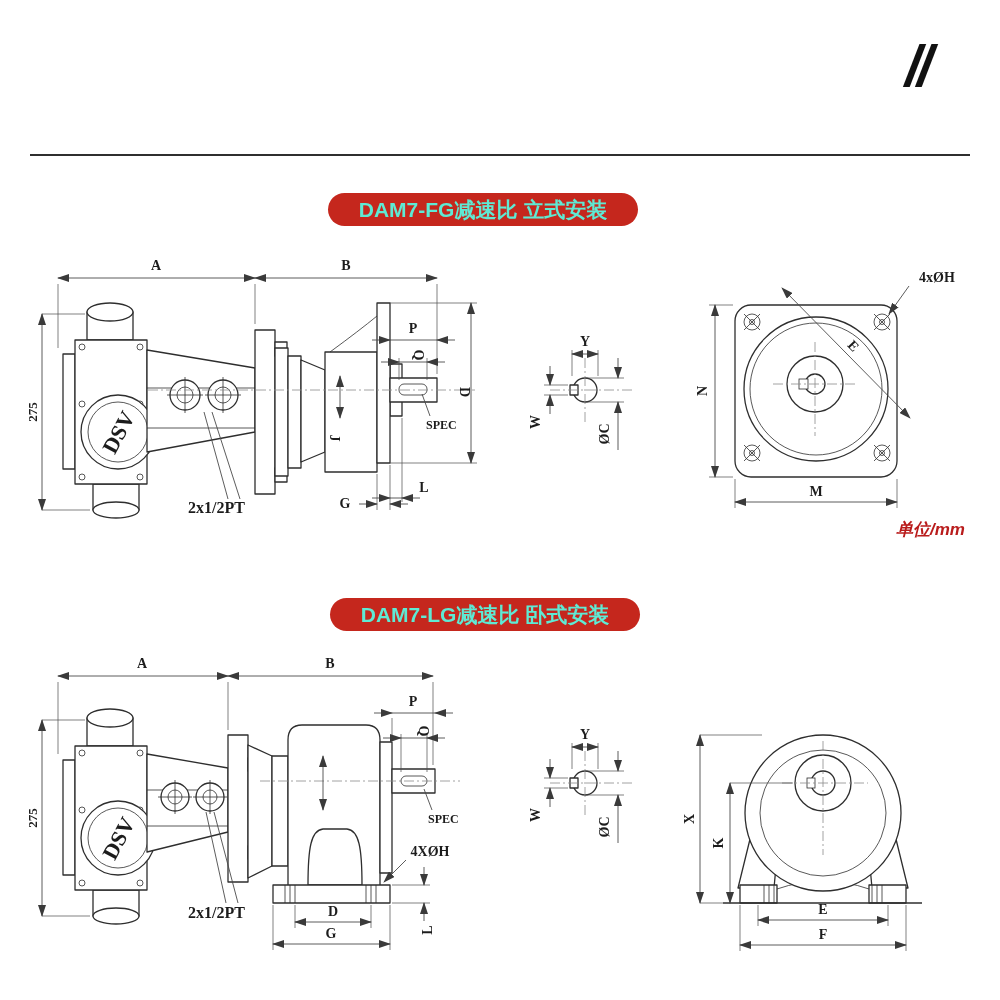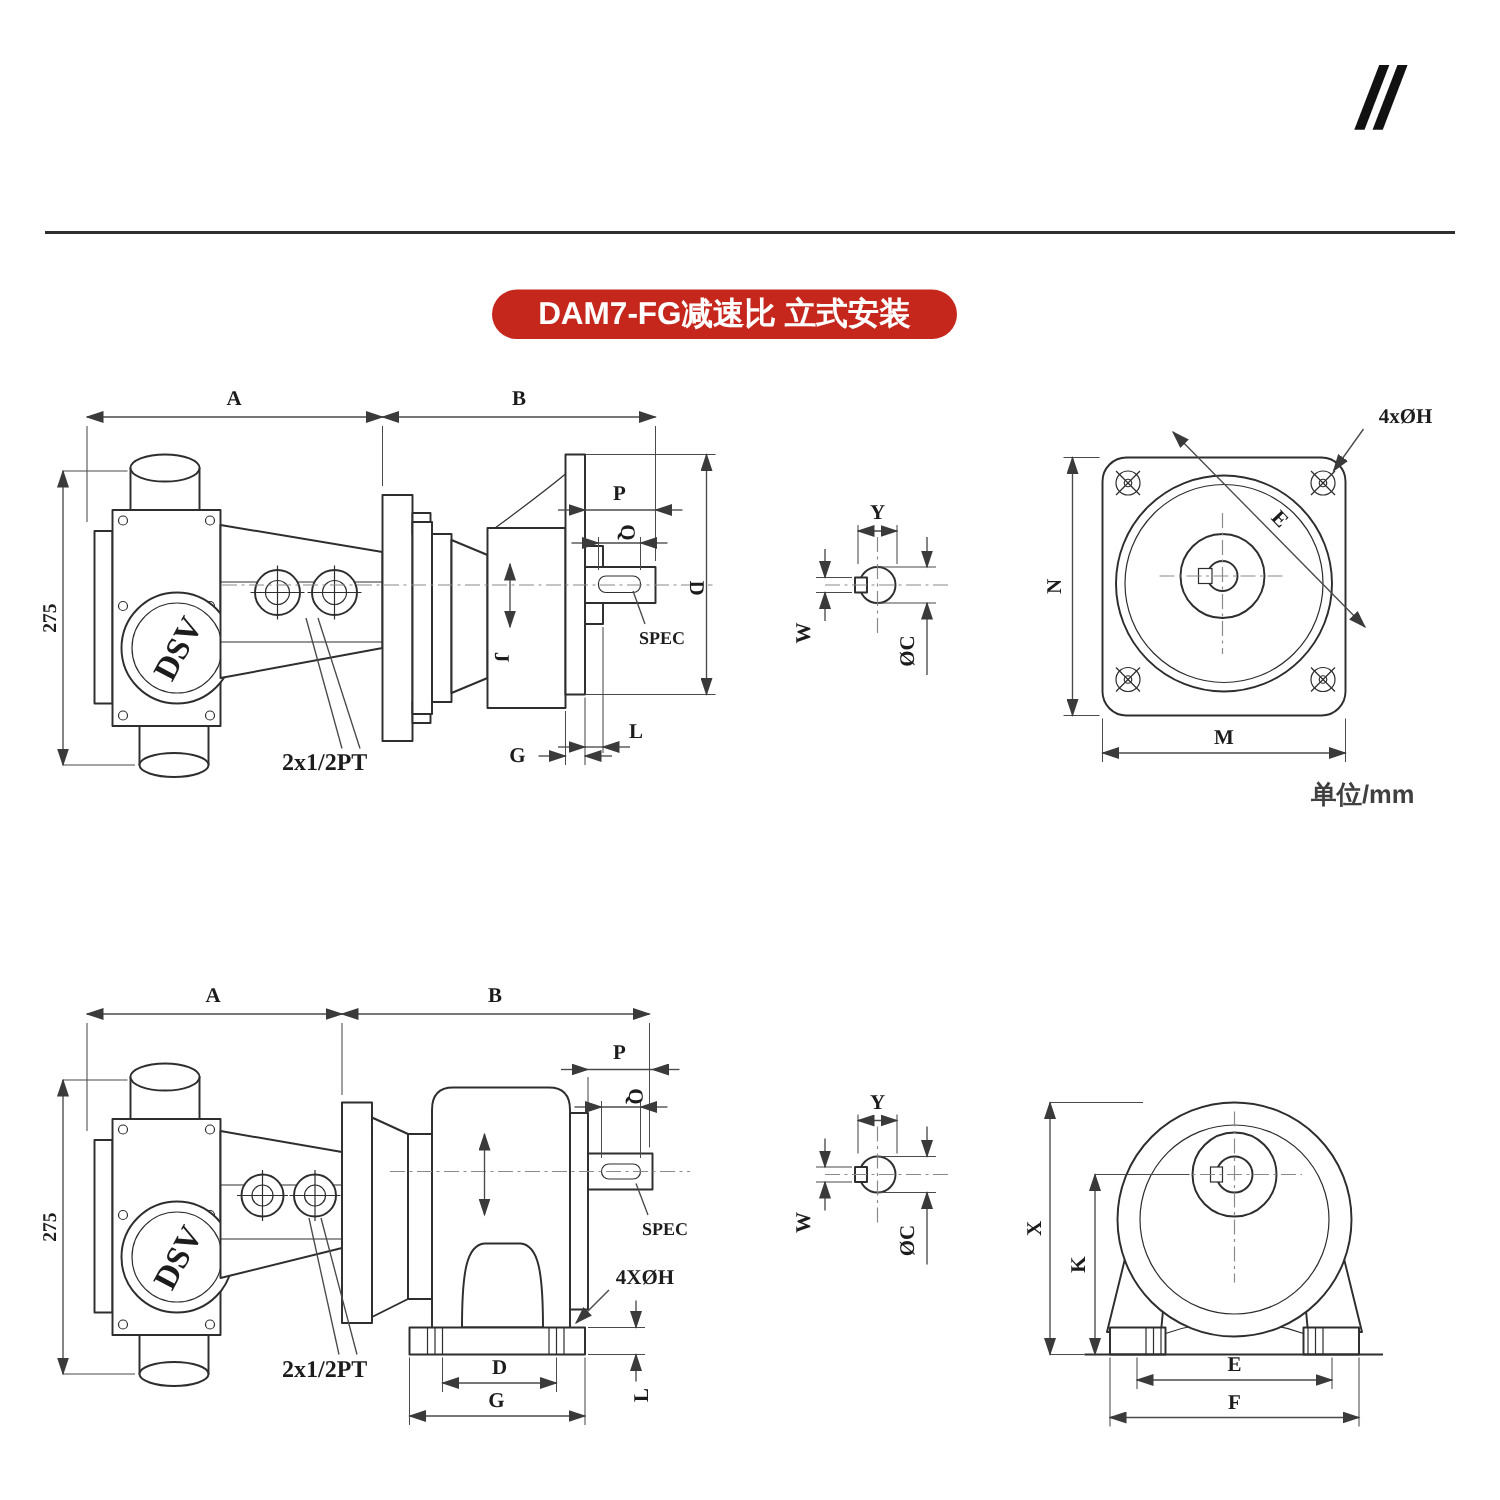--- a/index.html
+++ b/index.html
@@ -4,25 +4,25 @@
 <style>
   html,body{margin:0;padding:0;background:#fff;}
   .page{position:relative;width:1000px;height:1000px;background:#ffffff;overflow:hidden;
         font-family:"Liberation Sans",sans-serif;}
   .title{position:absolute;left:30px;top:22px;font-size:62px;font-weight:900;
          color:#2f2f2f;letter-spacing:3px;white-space:nowrap;}
   .mark{position:absolute;left:905px;top:32px;font-size:58px;font-weight:800;
         font-style:italic;color:#111;letter-spacing:-4px;}
   .divider{position:absolute;left:30px;top:154px;width:940px;height:2px;background:#2f2f2f;}
   .badge{position:absolute;width:310px;height:33px;background:#c5271d;border-radius:17px;
-         color:#ffffff;font-size:21px;font-weight:bold;text-align:center;line-height:33px;
+         color:#5eead4;font-size:21px;font-weight:bold;text-align:center;line-height:33px;
          white-space:nowrap;}
   .badge-fg{left:328px;top:193px;}
   .badge-lg{left:330px;top:598px;}
-  .unit{position:absolute;left:874px;top:518px;font-size:17px;color:#404040;font-weight:bold;}
+  .unit{position:absolute;left:896px;top:518px;font-size:17px;color:#b91c1c;font-weight:bold;font-style:italic;}
   svg{position:absolute;overflow:visible;}
   .obj{fill:none;stroke:#2e2e2e;stroke-width:1.3;stroke-linejoin:round;}
   .objw{fill:#ffffff;stroke:#2e2e2e;stroke-width:1.3;stroke-linejoin:round;}
   .thin{fill:none;stroke:#2e2e2e;stroke-width:0.8;}
   .thinw{fill:#ffffff;stroke:#2e2e2e;stroke-width:0.8;}
   .dim{fill:none;stroke:#4a4a4a;stroke-width:0.9;}
   .ext{fill:none;stroke:#4a4a4a;stroke-width:0.7;}
   .cl{fill:none;stroke:#8a8a8a;stroke-width:0.8;stroke-dasharray:10 3 2 3;}
   text.dl{font-family:"Liberation Serif",serif;font-weight:bold;font-size:14px;fill:#1c1c1c;text-anchor:middle;}
   text.dls{font-family:"Liberation Serif",serif;font-weight:bold;font-size:12px;fill:#1c1c1c;}
@@ -215,20 +215,21 @@
       <text class="dl" x="12" y="135" transform="rotate(-90 12 135)">N</text>
       <line class="ext" x1="40" y1="223" x2="40" y2="252"></line>
       <line class="ext" x1="202" y1="223" x2="202" y2="252"></line>
       <line class="dim" x1="40" y1="246" x2="202" y2="246" marker-start="url(#a3)" marker-end="url(#a3)"></line>
       <text class="dl" x="121" y="240">M</text>
     </g>
   </svg>
 
   <div class="unit">单位/mm</div>
 
+  <div class="badge badge-lg">DAM7-LG减速比 卧式安装</div>
 
   <svg style="left:30px;top:650px" width="470" height="330" viewBox="0 0 470 330">
     <defs>
       <marker id="a4" viewBox="0 0 12 8" refX="11" refY="4" markerWidth="12" markerHeight="8" markerUnits="userSpaceOnUse" orient="auto-start-reverse">
         <path d="M0,0 L12,4 L0,8 z" fill="#3a3a3a"></path>
       </marker>
     </defs>
     <g>
       <rect class="objw" x="33" y="110" width="12" height="115"></rect>
       <rect class="objw" x="57" y="68" width="46" height="28"></rect>

